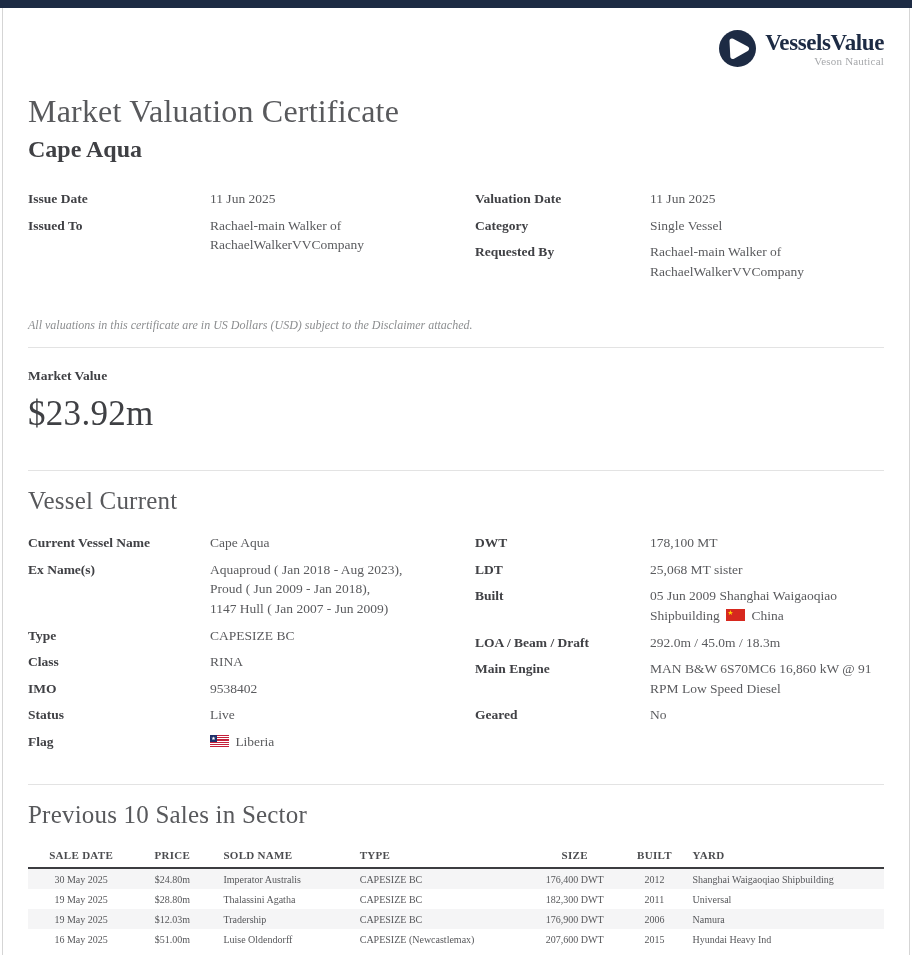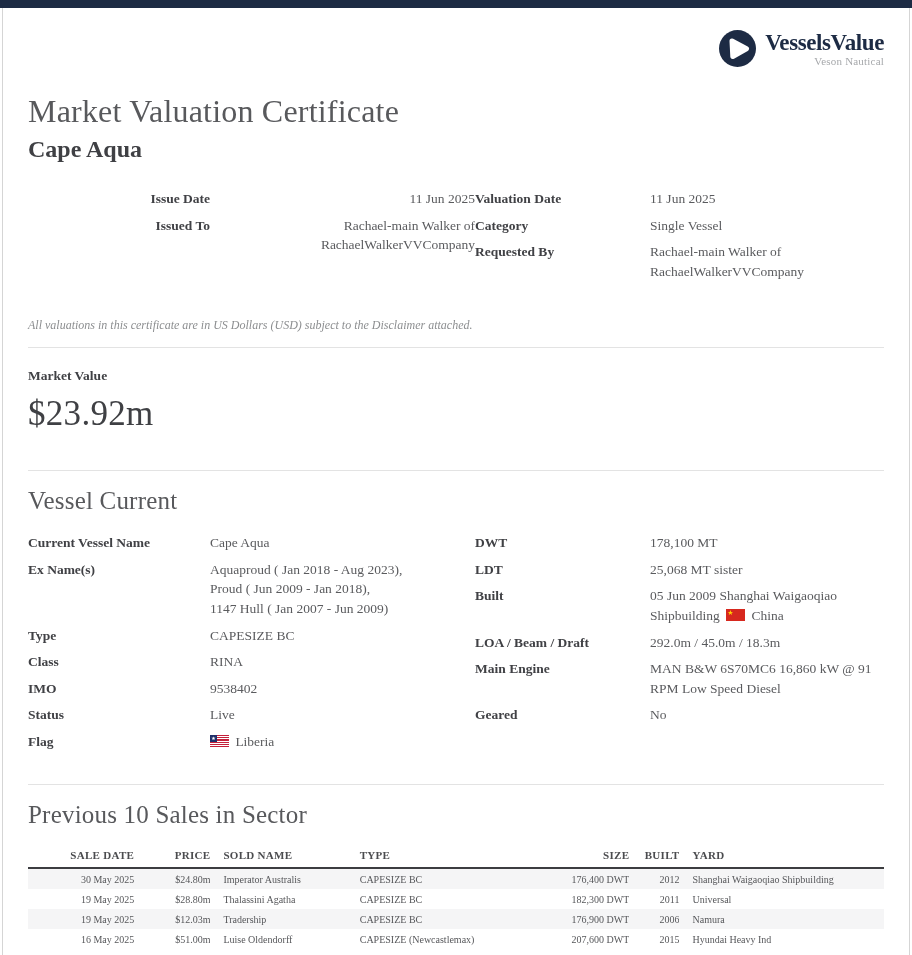--- a/index.html
+++ b/index.html
@@ -18,21 +18,21 @@
   .logo-row{display:flex;justify-content:flex-end;margin-top:22px;}
   .logo{display:flex;align-items:flex-start;gap:9px;}
   .logo-texts{display:flex;flex-direction:column;align-items:flex-end;}
   .logo-brand{font-size:23px;font-weight:700;color:#1d2b44;letter-spacing:-0.4px;line-height:1.1;}
   .logo-tagline{font-size:11px;color:#a6a8ab;margin-top:0px;letter-spacing:0.2px;}
   
   .h-title{font-size:32px;font-weight:300;color:#58595c;margin:22px 0 0 0;letter-spacing:0.2px;}
   .h-sub{font-size:24px;font-weight:700;color:#3f4044;margin:6px 0 0 0;}
   
   .meta{display:flex;margin-top:26px;}
-  .meta-col-left{width:447px;flex:0 0 447px;text-align:right;}
+  .meta-col-left{width:447px;flex:0 0 447px;}
   .meta-col-right{flex:1;}
   .kv-row{display:flex;margin-bottom:7px;font-size:13.5px;line-height:1.45;}
   .kv-label{flex:0 0 182px;font-weight:700;color:#404145;}
   .meta-col-right .kv-label,.vd-col-right .kv-label{flex:0 0 175px;}
   .kv-value{flex:1;color:#5a5b5e;}
   
   .disclaimer{font-size:12px;font-style:italic;color:#8c8e90;margin-top:30px;}
   .divider{border:none;border-top:1px solid #e3e3e3;margin:14px 0;}
   
   .mv-label{font-size:13.5px;font-weight:700;color:#404145;margin-top:20px;}
@@ -51,21 +51,21 @@
   .flag-china::after{content:"\2605";position:absolute;top:-1px;left:1px;color:#ffd400;font-size:7px;line-height:10px;}
   
   .sales-table{width:100%;border-collapse:collapse;margin-top:16px;table-layout:fixed;}
   .sales-table th{
     font-size:11px;font-weight:700;color:#4b4c4f;letter-spacing:0.3px;
     padding:4px 0 6px 0;border-bottom:2px solid #3c3d40;white-space:nowrap;
   }
   .sales-table td{font-size:10px;color:#56575a;padding:4.5px 0;white-space:nowrap;overflow:hidden;}
   .sales-table tbody tr:nth-child(odd){background:#f5f5f6;}
   .al{text-align:left;padding-left:13px !important;}
-  .ar{text-align:right;padding-right:0 !important;}
+  .ar{text-align:center;padding-right:0 !important;}
 </style>
 </head>
 <body>
 
 <div class="page">
   <div class="topbar"></div>
   <div class="sheet">
 
     <div class="logo-row">
       <div class="logo">

